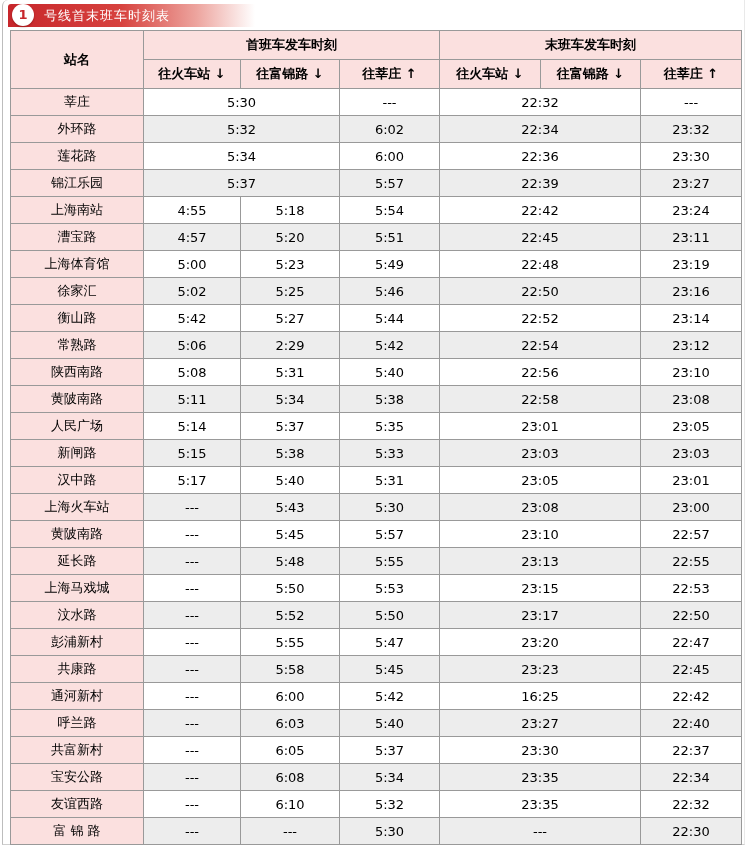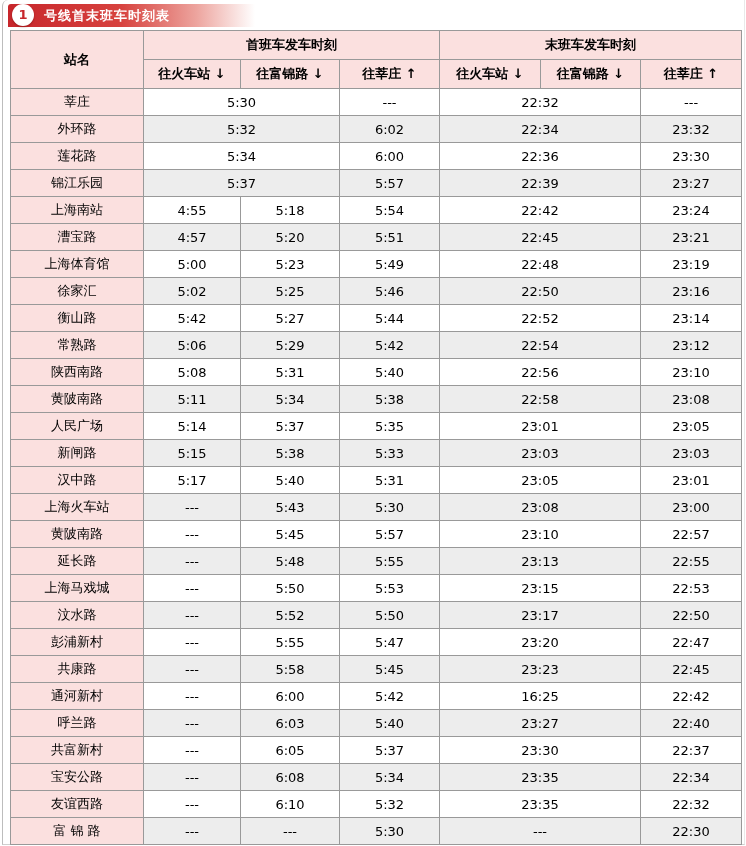--- a/index.html
+++ b/index.html
@@ -19,21 +19,21 @@
     border-radius:3px 0 0 0;
   }
   .badge{
     position:absolute;left:4px;top:0px;width:22px;height:22px;border-radius:50%;
     background:#ffffff;color:#c7262b;font-size:13px;font-weight:bold;
     line-height:22px;text-align:center;
     box-shadow:0 1px 2px rgba(100,0,0,.45);
   }
   .banner-text{
     position:absolute;left:36px;top:50%;transform:translateY(-50%);
-    color:#ffffff;font-size:13px;font-weight:bold;letter-spacing:1px;white-space:nowrap;
+    color:#ffffff;font-size:13px;font-weight:normal;letter-spacing:1px;white-space:nowrap;
   }
   table{
     position:absolute;left:10px;top:30px;width:731px;
     border-collapse:collapse;table-layout:fixed;
     font-size:13px;color:#000000;
   }
   th,td{border:1px solid #999999;text-align:center;padding:0;overflow:hidden;white-space:nowrap;}
   thead th{background:#fbe0df;height:28px;font-weight:bold;}
   tbody td{height:26px;}
   td.station{background:#fbe0df;}
@@ -111,21 +111,21 @@
         <td>5:54</td>
         <td colspan="2">22:42</td>
         <td>23:24</td>
       </tr>
       <tr>
         <td class="station">漕宝路</td>
         <td>4:57</td>
         <td>5:20</td>
         <td>5:51</td>
         <td colspan="2">22:45</td>
-        <td>23:21</td>
+        <td>23:11</td>
       </tr>
       <tr>
         <td class="station">上海体育馆</td>
         <td>5:00</td>
         <td>5:23</td>
         <td>5:49</td>
         <td colspan="2">22:48</td>
         <td>23:19</td>
       </tr>
       <tr>
@@ -140,21 +140,21 @@
         <td class="station">衡山路</td>
         <td>5:42</td>
         <td>5:27</td>
         <td>5:44</td>
         <td colspan="2">22:52</td>
         <td>23:14</td>
       </tr>
       <tr>
         <td class="station">常熟路</td>
         <td>5:06</td>
-        <td>5:29</td>
+        <td>2:29</td>
         <td>5:42</td>
         <td colspan="2">22:54</td>
         <td>23:12</td>
       </tr>
       <tr>
         <td class="station">陕西南路</td>
         <td>5:08</td>
         <td>5:31</td>
         <td>5:40</td>
         <td colspan="2">22:56</td>

